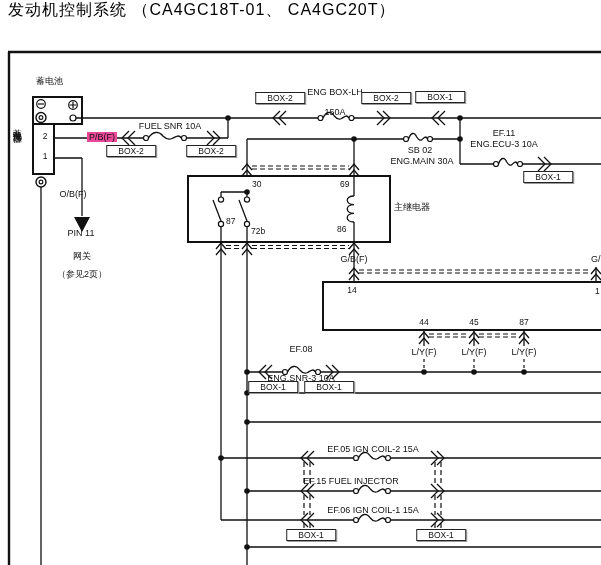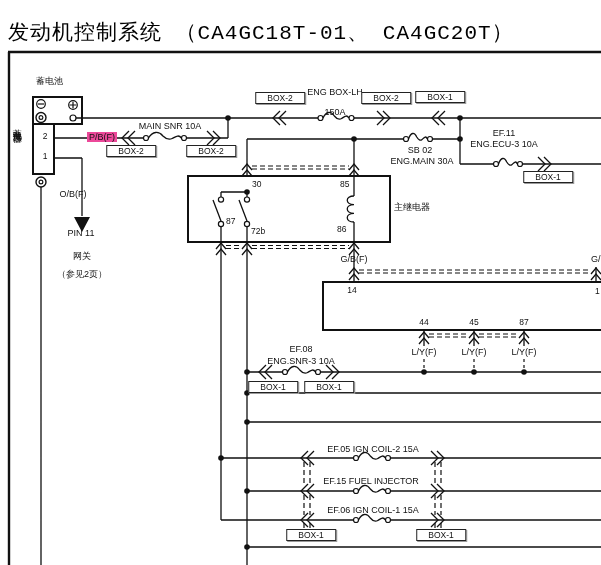--- a/index.html
+++ b/index.html
@@ -1,19 +1,19 @@
 <!DOCTYPE html>
 <html><head>
 <meta charset="utf-8">
 <style>
   html,body{margin:0;padding:0;background:#fff;}
   #stage{position:relative;width:601px;height:565px;background:#fff;overflow:hidden;
          font-family:"Liberation Sans",sans-serif;color:#111;}
-  #title{position:absolute;left:8px;top:18px;font-size:21px;letter-spacing:1px;color:#000;
-         font-family:Liberation Mono, monospace;white-space:nowrap;}
+  #title{position:absolute;left:8px;top:0;font-size:16px;letter-spacing:1px;color:#000;
+         font-family:Liberation Sans, sans-serif;white-space:nowrap;}
   .lbl{position:absolute;font:9px/1.15 "Liberation Sans",sans-serif;color:#111;white-space:nowrap;}
   .c{transform:translateX(-50%);}
   .onwire{background:#ec4899;padding:0 2px;}
   .pin{font-size:8.5px;}
   .cbox{position:absolute;transform:translateX(-50%);font:8.5px/1.2 "Liberation Sans",sans-serif;
         border:1px solid #222;box-shadow:1px 1px 0 #9a9a9a;background:#fff;padding:0 11px;white-space:nowrap;}
   .vtext{writing-mode:vertical-rl;text-orientation:upright;letter-spacing:1px;font-size:9px;}
   svg{position:absolute;left:0;top:0;}
 </style>
 </head>
@@ -167,21 +167,21 @@
         <circle cx="524" cy="372" r="2.8"></circle>
     </g>
   </svg>
 
   <div class="lbl" style="left:36px;top:76px">蓄电池</div>
   <div class="lbl vtext" style="left:12px;top:122px">蓄电池传感器</div>
   <div class="lbl pin c" style="left:45px;top:132px">2</div>
   <div class="lbl pin c" style="left:45px;top:152px">1</div>
 
   <div class="lbl onwire c" style="left:102px;top:132px">P/B(F)</div>
-  <div class="lbl c" style="left:170px;top:121px">MAIN SNR 10A</div>
+  <div class="lbl c" style="left:170px;top:121px">FUEL SNR 10A</div>
   <div class="cbox" style="left:131px;top:145px">BOX-2</div>
   <div class="cbox" style="left:211px;top:145px">BOX-2</div>
 
   <div class="lbl c" style="left:335px;top:87px">ENG BOX-LH</div>
   <div class="lbl c" style="left:335px;top:107px">150A</div>
   <div class="cbox" style="left:280px;top:92px">BOX-2</div>
   <div class="cbox" style="left:386px;top:92px">BOX-2</div>
   <div class="cbox" style="left:440px;top:91px">BOX-1</div>
 
   <div class="lbl c" style="left:420px;top:145px">SB 02</div>
@@ -190,43 +190,43 @@
   <div class="lbl c" style="left:504px;top:128px">EF.11</div>
   <div class="lbl c" style="left:504px;top:139px">ENG.ECU-3 10A</div>
   <div class="cbox" style="left:548px;top:171px">BOX-1</div>
 
   <div class="lbl c" style="left:73px;top:189px">O/B(F)</div>
   <div class="lbl c" style="left:81px;top:228px">PIN 11</div>
   <div class="lbl c" style="left:82px;top:251px">网关</div>
   <div class="lbl c" style="left:82px;top:269px">（参见2页）</div>
 
   <div class="lbl pin" style="left:252px;top:180px">30</div>
-  <div class="lbl pin" style="left:340px;top:180px">85</div>
+  <div class="lbl pin" style="left:340px;top:180px">69</div>
   <div class="lbl pin" style="left:226px;top:217px">87</div>
   <div class="lbl pin" style="left:251px;top:227px">72b</div>
   <div class="lbl pin" style="left:337px;top:225px">86</div>
   <div class="lbl" style="left:394px;top:202px">主继电器</div>
 
   <div class="lbl c" style="left:354px;top:254px">G/B(F)</div>
   <div class="lbl" style="left:591px;top:254px">G/B(F)</div>
 
   <div class="lbl pin c" style="left:352px;top:286px">14</div>
   <div class="lbl pin" style="left:595px;top:287px">1</div>
   <div class="lbl pin c" style="left:424px;top:318px">44</div>
   <div class="lbl pin c" style="left:474px;top:318px">45</div>
   <div class="lbl pin c" style="left:524px;top:318px">87</div>
 
   <div class="lbl c" style="left:424px;top:347px">L/Y(F)</div>
   <div class="lbl c" style="left:474px;top:347px">L/Y(F)</div>
   <div class="lbl c" style="left:524px;top:347px">L/Y(F)</div>
 
   <div class="lbl c" style="left:301px;top:344px">EF.08</div>
-  <div class="lbl c" style="left:301px;top:356px">ENG.SNR-3 10A</div>
+  <div class="lbl c" style="left:301px;top:373px">ENG.SNR-3 10A</div>
   <div class="cbox" style="left:273px;top:381px">BOX-1</div>
   <div class="cbox" style="left:329px;top:381px">BOX-1</div>
 
   <div class="lbl c" style="left:373px;top:444px">EF.05 IGN COIL-2 15A</div>
-  <div class="lbl c" style="left:371px;top:476px">EF.15 FUEL INJECTOR</div>
+  <div class="lbl c" style="left:351px;top:476px">EF.15 FUEL INJECTOR</div>
   <div class="lbl c" style="left:373px;top:505px">EF.06 IGN COIL-1 15A</div>
   <div class="cbox" style="left:311px;top:529px">BOX-1</div>
   <div class="cbox" style="left:441px;top:529px">BOX-1</div>
 
 </div>
 
 </body></html>

